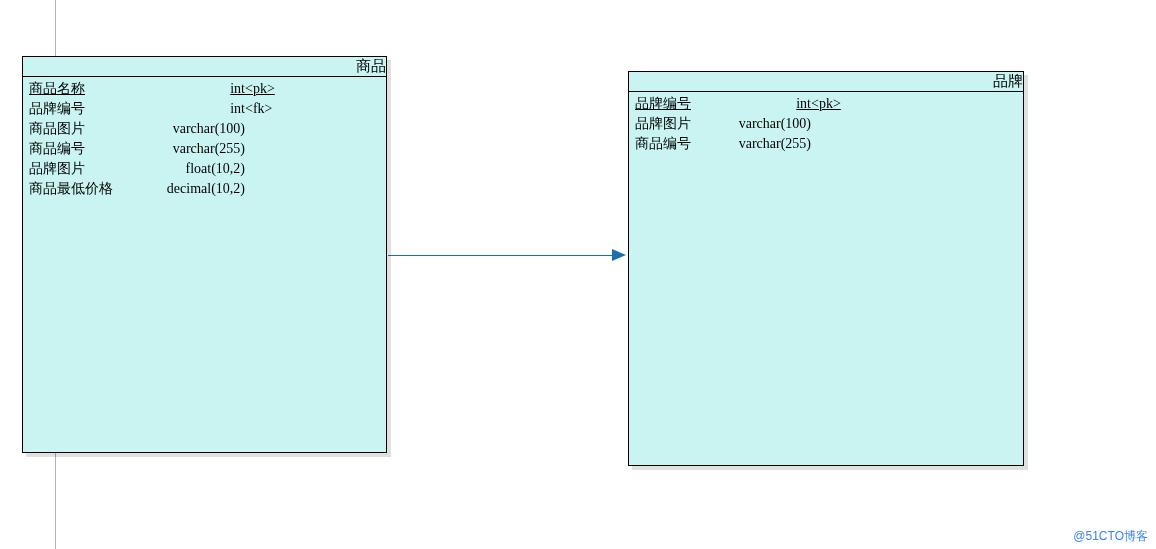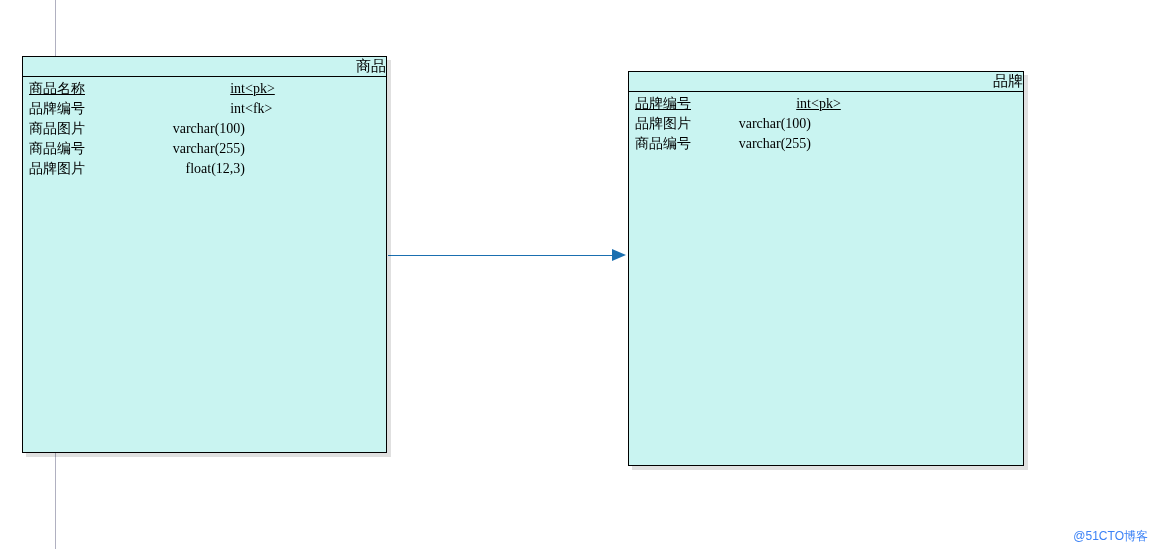--- a/index.html
+++ b/index.html
@@ -105,21 +105,26 @@
         <span class="col-type">varchar(100)</span>
         <span class="col-key"></span>
       </div>
       <div class="row">
         <span class="col-name">商品编号</span>
         <span class="col-type">varchar(255)</span>
         <span class="col-key"></span>
       </div>
       <div class="row">
         <span class="col-name">品牌图片</span>
-        <span class="col-type">float(12,3)</span>
+        <span class="col-type">float(10,2)</span>
+        <span class="col-key"></span>
+      </div>
+      <div class="row">
+        <span class="col-name">商品最低价格</span>
+        <span class="col-type">decimal(10,2)</span>
         <span class="col-key"></span>
       </div>
     </div>
   </div>
 
   <div class="arrow-line" style="left:388px; top:255px; width:224px;"></div>
   <div class="arrow-head" style="left:612px; top:249px;"></div>
 
   <div class="entity e2" style="left:628px; top:71px; width:396px; height:395px;">
     <div class="entity-header">品牌</div>

